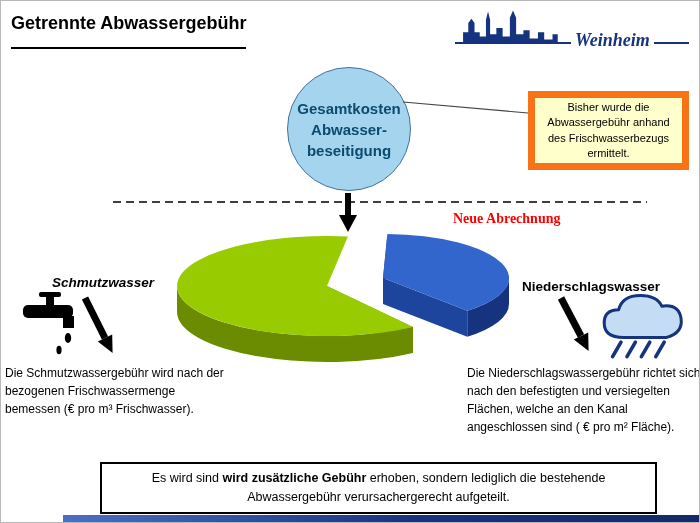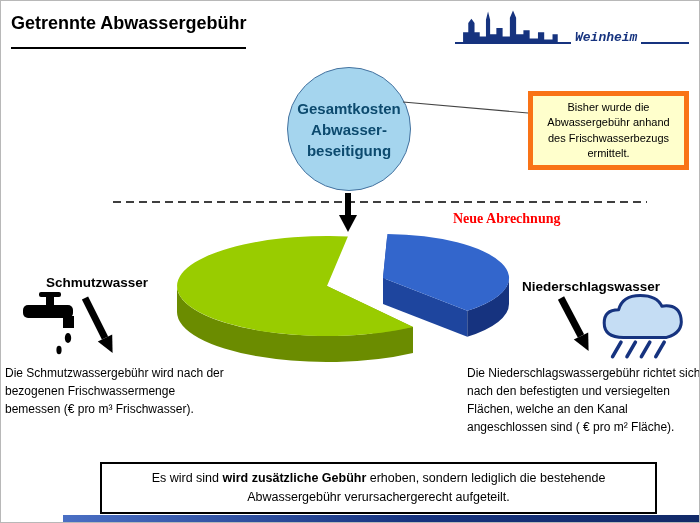--- a/index.html
+++ b/index.html
@@ -9,44 +9,44 @@
     font-family:"Liberation Sans", sans-serif; color:#000;
   }
   .title { position:absolute; left:10px; top:12px; font-size:18px; font-weight:bold; }
   .title span { border-bottom:2px solid #000; padding-bottom:14px; }
 
   
   .logo { position:absolute; left:450px; top:4px; width:244px; height:50px; }
   .logo .rule { position:absolute; left:4px; top:37px; width:234px; height:2px; background:#16337f; }
   .logo .skyline { position:absolute; left:10px; top:2px; }
   .logo .wordmark {
-    position:absolute; left:120px; top:25px; font-family:Liberation Mono, monospace;
-    font-weight:bold; font-style:italic; font-size:13px; color:#16337f;
+    position:absolute; left:120px; top:25px; font-family:Liberation Serif, serif;
+    font-weight:bold; font-style:italic; font-size:18px; color:#16337f;
     background:#fff; padding:0 4px;
   }
 
   .bubble {
     position:absolute; left:286px; top:66px; width:124px; height:124px; border-radius:50%;
     background:#A5D5EE; border:1px solid #44729f;
     display:flex; flex-direction:column; align-items:center; justify-content:center;
     text-align:center; font-weight:bold; font-size:15px; line-height:1.4; color:#0c4a6e;
     box-sizing:border-box;
   }
 
   .note {
     position:absolute; left:527px; top:90px; width:161px; height:79px;
-    background:#FFFFCC; border:5px solid #f97316; box-sizing:border-box;
+    background:#FFFFCC; border:7px solid #f97316; box-sizing:border-box;
     display:flex; align-items:center; justify-content:center; text-align:center;
     font-size:11px; line-height:1.4; padding:2px 8px;
   }
 
   .neue { position:absolute; left:452px; top:210px; color:#FF0000; font-weight:bold; font-size:14px;font-family:Liberation Serif, serif; }
 
   .branch-label { position:absolute; font-weight:bold; font-size:13.5px; }
-  .branch-label.left  { left:45px;  top:274px; }
+  .branch-label.left  { left:51px;  top:274px;font-style:italic; }
   .branch-label.right { left:521px; top:278px; }
 
   .desc { position:absolute; font-size:12px; line-height:1.5; }
   .desc.left  { left:4px;   top:363px; width:220px; }
   .desc.right { left:466px; top:363px; width:236px; }
 
   .footer-box {
     position:absolute; left:99px; top:461px; width:557px; height:52px;
     border:2px solid #000; box-sizing:border-box;
     display:flex; align-items:center; justify-content:center;

